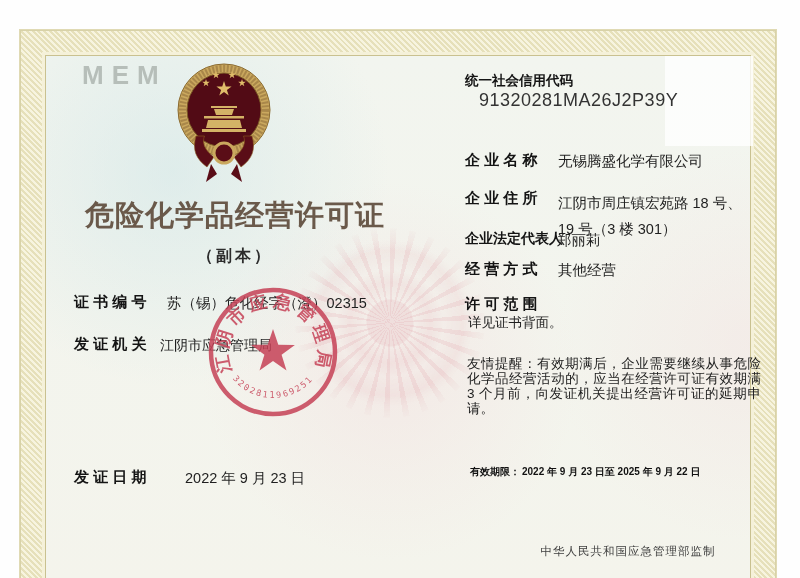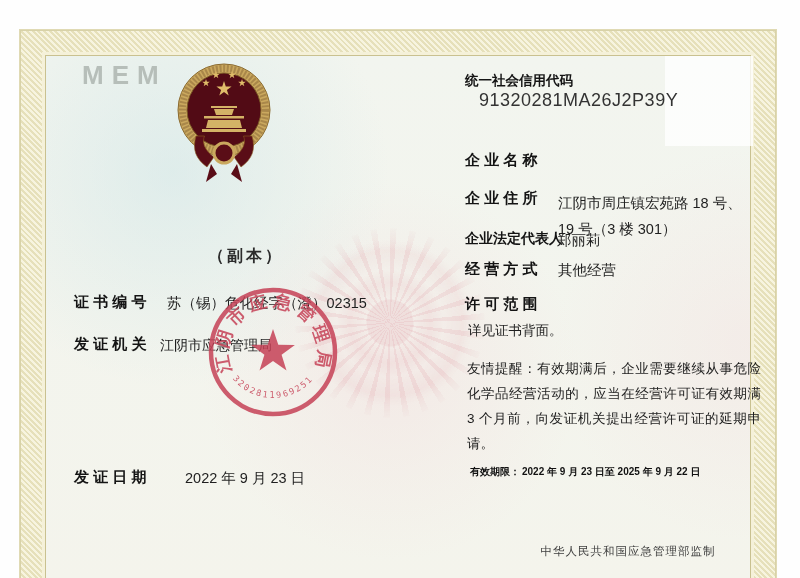--- a/index.html
+++ b/index.html
@@ -44,21 +44,21 @@
     letter-spacing:8px;
   }
   .emblem{left:120px;top:0px;}
 
   .title{
     left:0;top:140px;width:378px;text-align:center;
     font-family:"DejaVu Serif","Liberation Serif",serif;
     font-weight:bold;font-size:29px;color:#6a594a;letter-spacing:1px;
   }
   .subtitle{
-    left:11px;top:190px;width:378px;text-align:center;
+    left:0;top:190px;width:378px;text-align:center;
     font-family:"DejaVu Serif","Liberation Serif",serif;
     font-weight:bold;font-size:16px;color:#2c2c2c;letter-spacing:3px;
   }
 
   .lbl{font-weight:bold;font-size:15px;color:#141414;white-space:nowrap;}
   .val{font-size:14.5px;color:#1f1f1f;white-space:nowrap;}
   .lbl-sm{font-weight:bold;font-size:14px;color:#141414;white-space:nowrap;}
 
   .cert-lbl{left:28px;top:237px;}
   .cert-val{left:121px;top:238px;}
@@ -73,23 +73,23 @@
 
   .company-lbl{left:419px;top:95px;}
   .company-val{left:512px;top:96px;}
   .addr-lbl{left:419px;top:133px;}
   .addr-val{left:512px;top:134px;width:198px;white-space:normal;line-height:26px;}
   .legal-lbl{left:419px;top:174px;}
   .legal-val{left:511px;top:175px;}
   .mode-lbl{left:419px;top:204px;}
   .mode-val{left:512px;top:205px;}
   .scope-lbl{left:419px;top:239px;}
-  .scope-val{left:422px;top:266px;font-size:13.5px;}
+  .scope-val{left:422px;top:258px;font-size:13.5px;}
   .reminder{
-    left:421px;top:300px;width:294px;font-size:13.5px;line-height:25px;
+    left:421px;top:300px;width:294px;font-size:13.5px;line-height:15px;
     color:#1d1d1d;text-align:justify;white-space:normal;
   }
   .validity{left:424px;top:409px;font-size:10px;white-space:nowrap;}
   .validity .v-lbl{font-weight:bold;color:#111;}
   .validity .v-val{color:#111;font-weight:600;margin-left:2px;}
 
   .seal{left:157px;top:226px;opacity:.85;}
 
   .supervisor{
     position:absolute;left:480px;top:544px;width:296px;text-align:center;
@@ -125,36 +125,38 @@
       <rect x="38" y="60" width="40" height="2.5" fill="#d4b266"></rect>
       <polygon points="42,64 74,64 76,72 40,72" fill="#d4b266"></polygon>
       <rect x="36" y="73" width="44" height="3" fill="#d4b266"></rect>
       <path d="M30 80 C26 94 30 103 41 111 L48 101 C38 94 36 86 38.5 80 Z" fill="#5a0d17" stroke="#8a5a20" stroke-width=".6"></path>
       <path d="M86 80 C90 94 86 103 75 111 L68 101 C78 94 80 86 77.5 80 Z" fill="#5a0d17" stroke="#8a5a20" stroke-width=".6"></path>
       <circle cx="58" cy="97" r="10" fill="#5a0d17" stroke="#caa85e" stroke-width="3"></circle>
       <path d="M45 108 L40 126 L51 118 Z" fill="#5a0d17"></path>
       <path d="M71 108 L76 126 L65 118 Z" fill="#5a0d17"></path>
     </svg>
 
+    <div class="title">危险化学品经营许可证</div>
     <div class="subtitle">（副本）</div>
 
     <span class="lbl cert-lbl">证 书 编 号</span>
     <span class="val cert-val">苏（锡）危化经字（澄）02315</span>
 
     <span class="lbl issuer-lbl">发 证 机 关</span>
     <span class="val issuer-val">江阴市应急管理局</span>
 
     <span class="lbl issue-date-lbl">发 证 日 期</span>
     <span class="val issue-date-val">2022 年 9 月 23 日</span>
 
     <div class="credit">
       <span class="lbl-credit">统一社会信用代码</span><span class="val-credit">91320281MA26J2P39Y</span>
     </div>
 
     <span class="lbl company-lbl">企 业 名 称</span>
+    <span class="val company-val">无锡腾盛化学有限公司</span>
 
     <span class="lbl addr-lbl">企 业 住 所</span>
     <span class="val addr-val">江阴市周庄镇宏苑路 18 号、19 号（3 楼 301）</span>
 
     <span class="lbl-sm legal-lbl">企业法定代表人</span>
     <span class="val legal-val">郑丽莉</span>
 
     <span class="lbl mode-lbl">经 营 方 式</span>
     <span class="val mode-val">其他经营</span>
 

